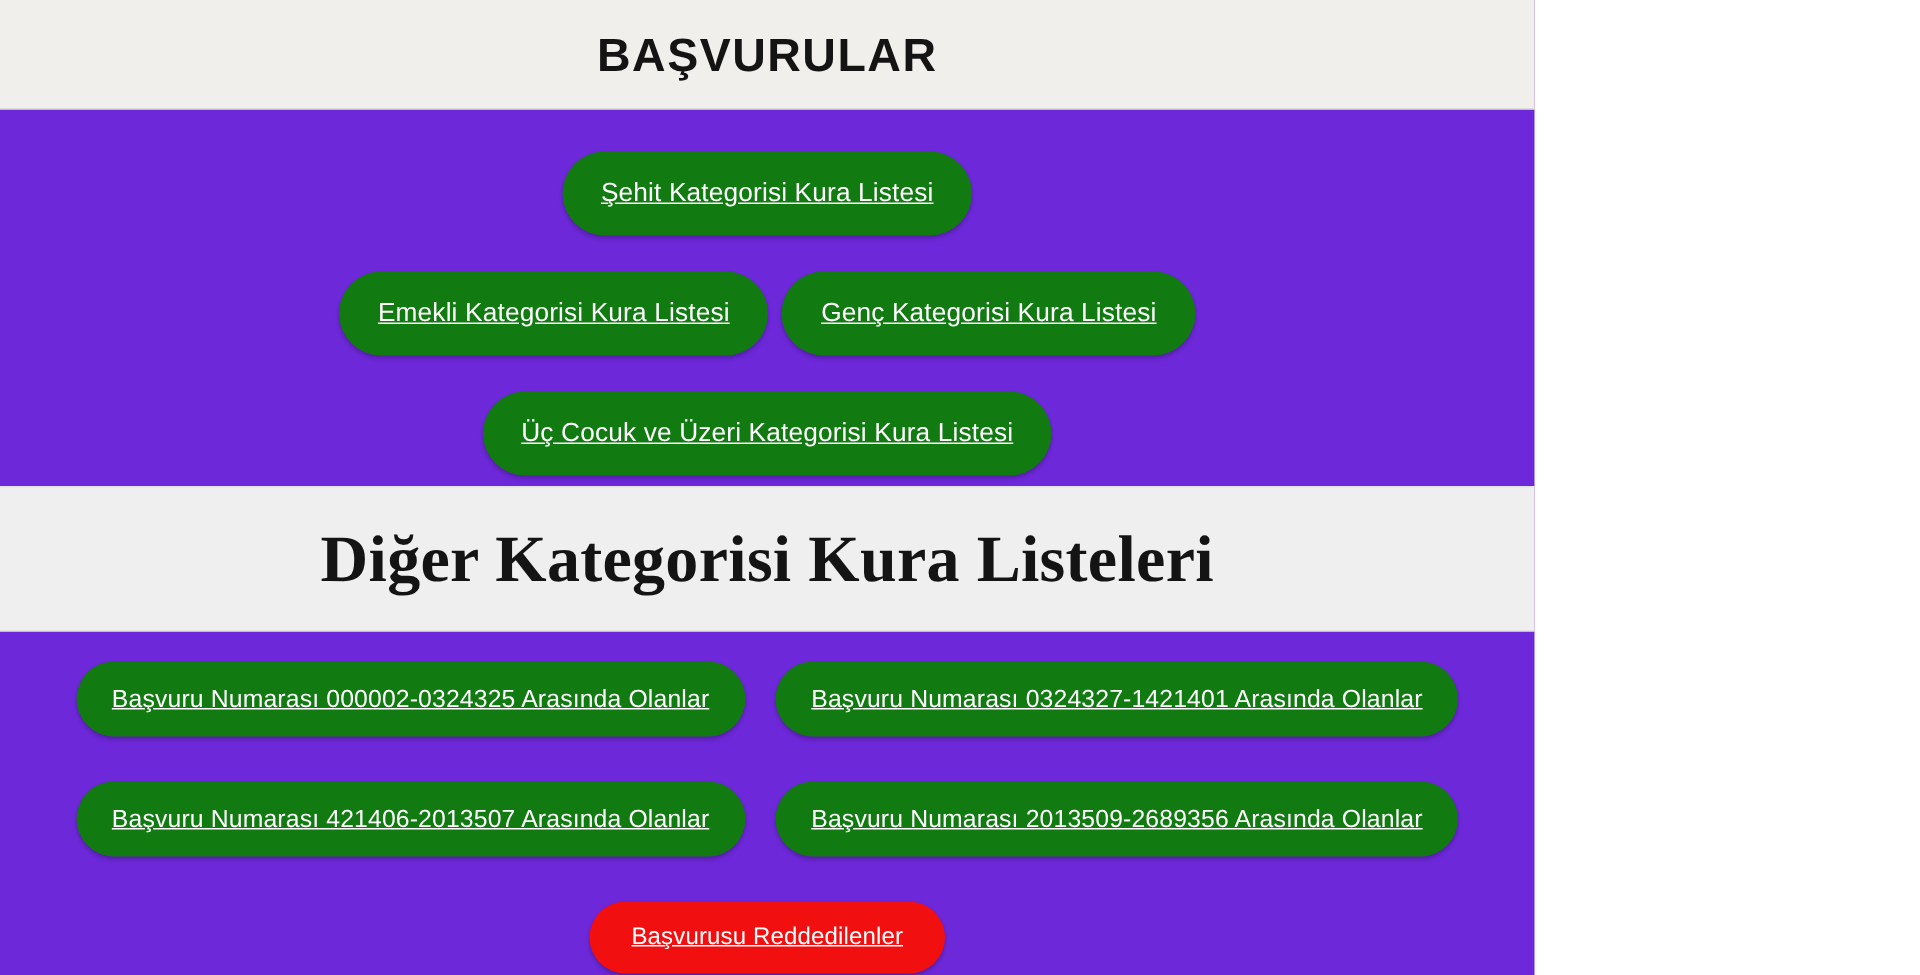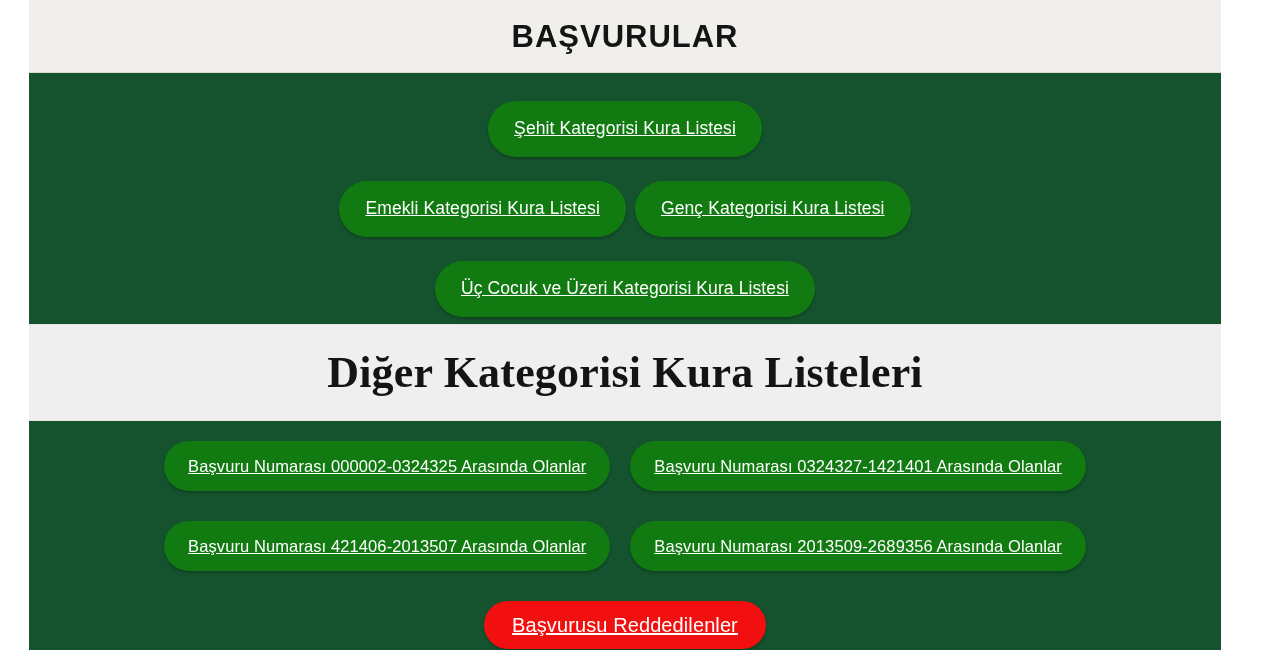--- a/index.html
+++ b/index.html
@@ -8,25 +8,24 @@
     padding: 0;
     width: 1280px;
     height: 650px;
     overflow: hidden;
     background: #ffffff;
     font-family: "Liberation Sans", sans-serif;
     -webkit-font-smoothing: antialiased;
   }
 
   .page {
-    width: 1192px;
+    width: 1023px;
     height: 650px;
     position: relative;
-    background: #14532d;
-    margin-left: 29px;
+    background: #6d28d9;
   }
 
   
   .band {
     width: 100%;
     background: #f1efec;
     border-bottom: 1px solid #dedbd7;
     display: flex;
     align-items: center;
     justify-content: center;
@@ -90,21 +89,21 @@
   .group-a { margin-top: 28px; }
   .group-a .btn-row { margin-bottom: 24px; }
   .group-a .btn-row:last-child { margin-bottom: 0; }
   .group-a .pill { height: 56px; font-size: 17.5px; }
 
   
   .group-b { margin-top: 20px; }
   .group-b .btn-row { margin-bottom: 30px; }
   .group-b .btn-row:last-child { margin-bottom: 0; }
   .group-b .pill { height: 50px; font-size: 16.5px; padding: 0 24px; }
-  .group-b .pill.red { height: 48px; font-size: 20px; padding: 12px 28px; }
+  .group-b .pill.red { height: 48px; font-size: 16px; padding: 12px 28px; }
 
   .group-b .btn-row.wide { gap: 20px; }
 </style>
 </head>
 <body>
 
 <div class="page">
 
   <div class="band" id="band-one">
     <div class="band-title">BAŞVURULAR</div>

